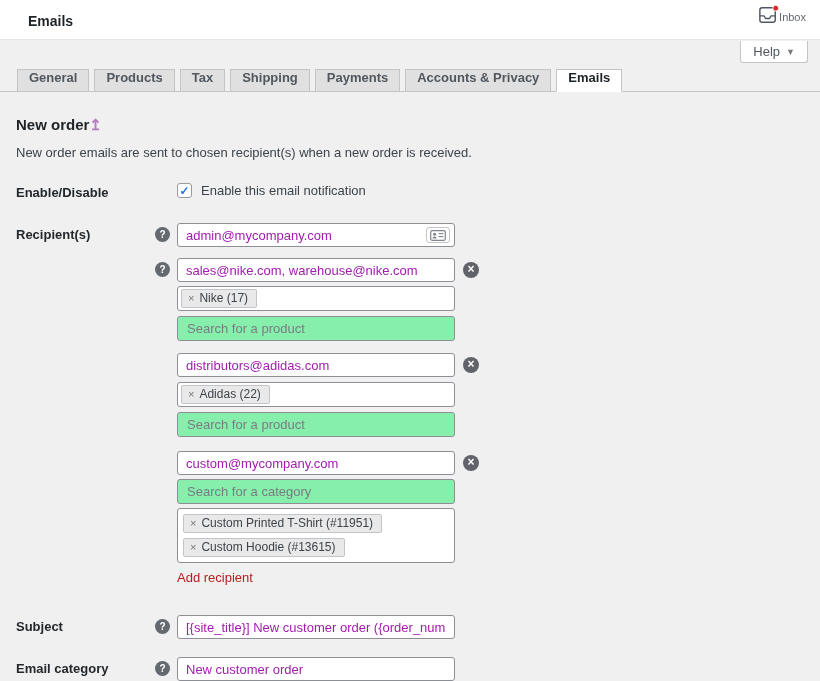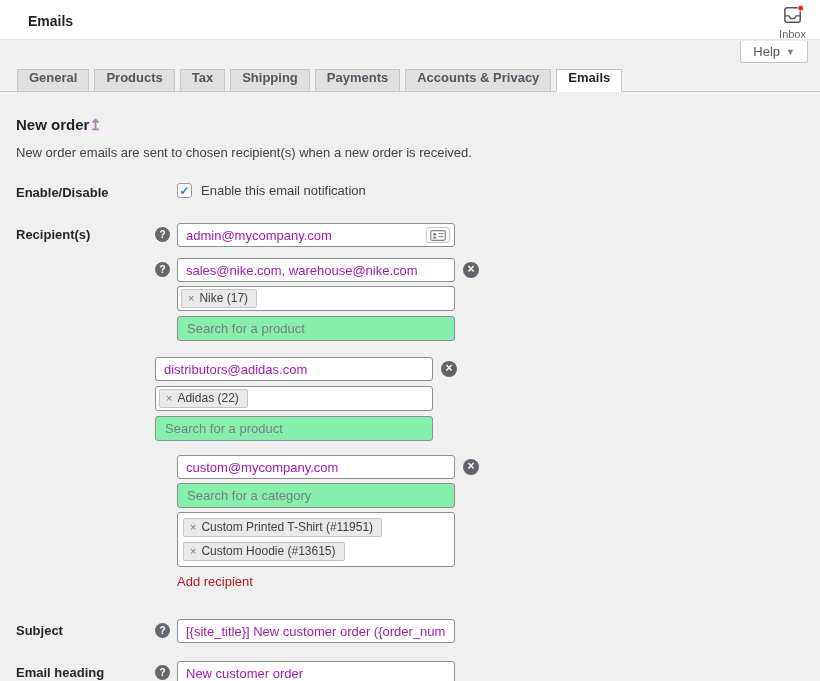--- a/index.html
+++ b/index.html
@@ -15,21 +15,21 @@
   .topbar {
     position:relative; height:40px; background:#fff;
     border-bottom:1px solid #e5e5e5;
   }
   .topbar-title {
     position:absolute; left:28px; top:13px;
     font-size:14px; font-weight:bold; color:#1d2327;
   }
   .inbox-wrap {
     position:absolute; right:14px; top:5px;
-    display:flex; flex-direction:column; align-items:center; cursor:pointer;
+    display:flex; align-items:center; cursor:pointer;
   }
   .inbox-label { font-size:11px; color:#646970; margin-top:1px; }
 
   
   .help-tab {
     position:absolute; right:12px; top:41px;
     background:#fff; border:1px solid #c3c4c7; border-top:none;
     border-radius:0 0 3px 3px;
     padding:3px 12px; font-size:13px; color:#50575e; cursor:pointer;
     display:flex; align-items:center; gap:6px;
@@ -214,21 +214,21 @@
         <div class="select-box mt4">
           <span class="tag">
               <span class="tag-x">×</span>
               <span>Nike (17)</span>
             </span>
         </div>
         <input class="search mt5" type="text" placeholder="Search for a product" style="">
       </div>
     </div>
 
-    <div style="display:flex;flex-direction:column;" class="mt12">
+    <div style="display:flex;" class="mt12">
       <div class="help-col"></div>
       <div class="field-col">
         <div class="rel">
           <input class="text" type="text" value="distributors@adidas.com" style="">
           <span class="remove-x">×</span>
         </div>
         <div class="select-box mt5">
           <span class="tag">
               <span class="tag-x">×</span>
               <span>Adidas (22)</span>
@@ -266,20 +266,20 @@
   <div class="row-label">Subject</div>
   <div class="help-col">
       <span class="helptip">?</span>
     </div>
   <div class="field-col">
     <input class="text" type="text" value="[{site_title}] New customer order ({order_number}) - {order_date}" style="">
   </div>
 </div>
 
 <div class="row row-heading">
-  <div class="row-label">Email heading</div>
+  <div class="row-label">Email category</div>
   <div class="help-col">
       <span class="helptip">?</span>
     </div>
   <div class="field-col">
     <input class="text" type="text" value="New customer order" style="">
   </div>
 </div>
 
 </body></html>

